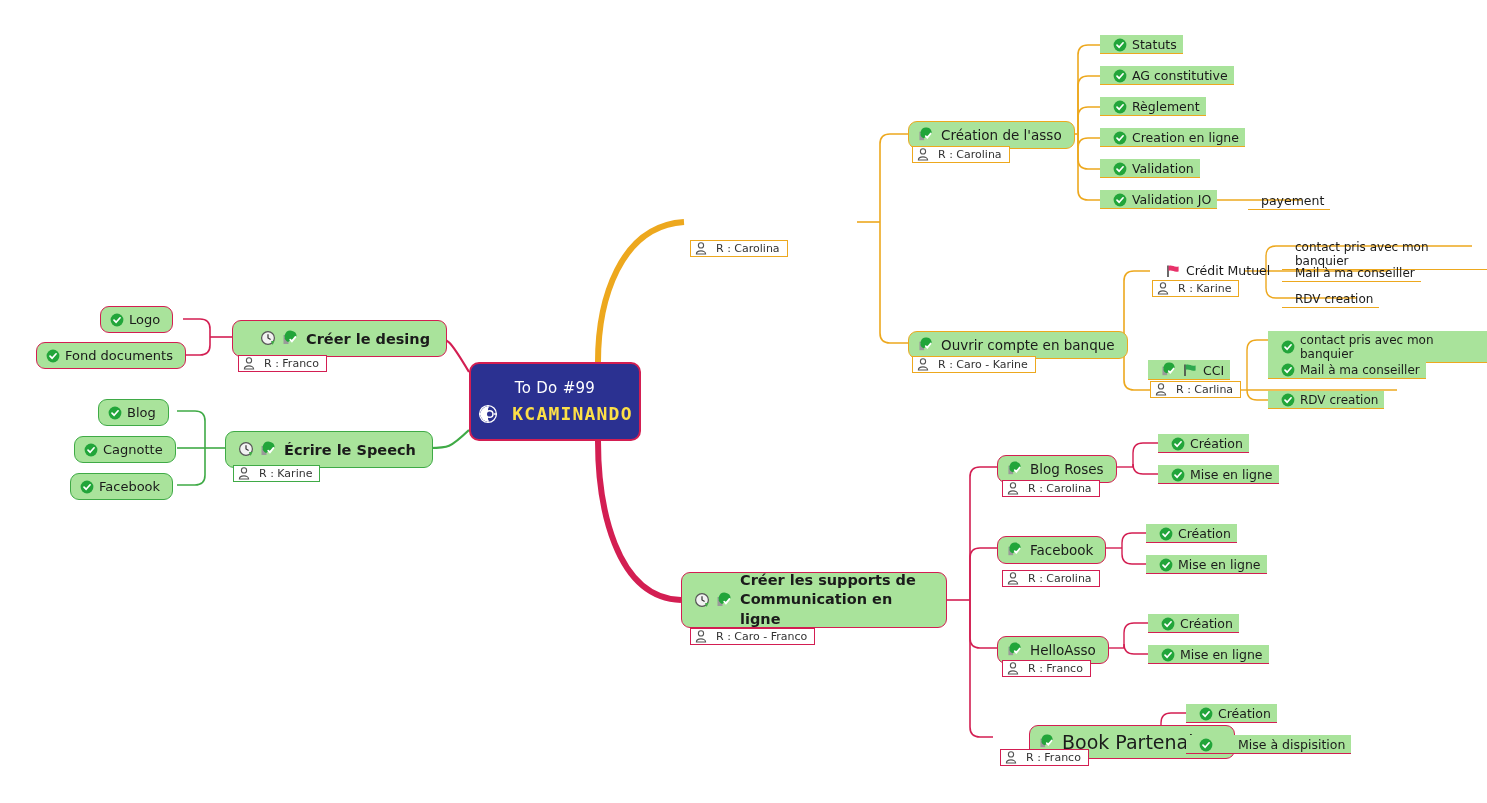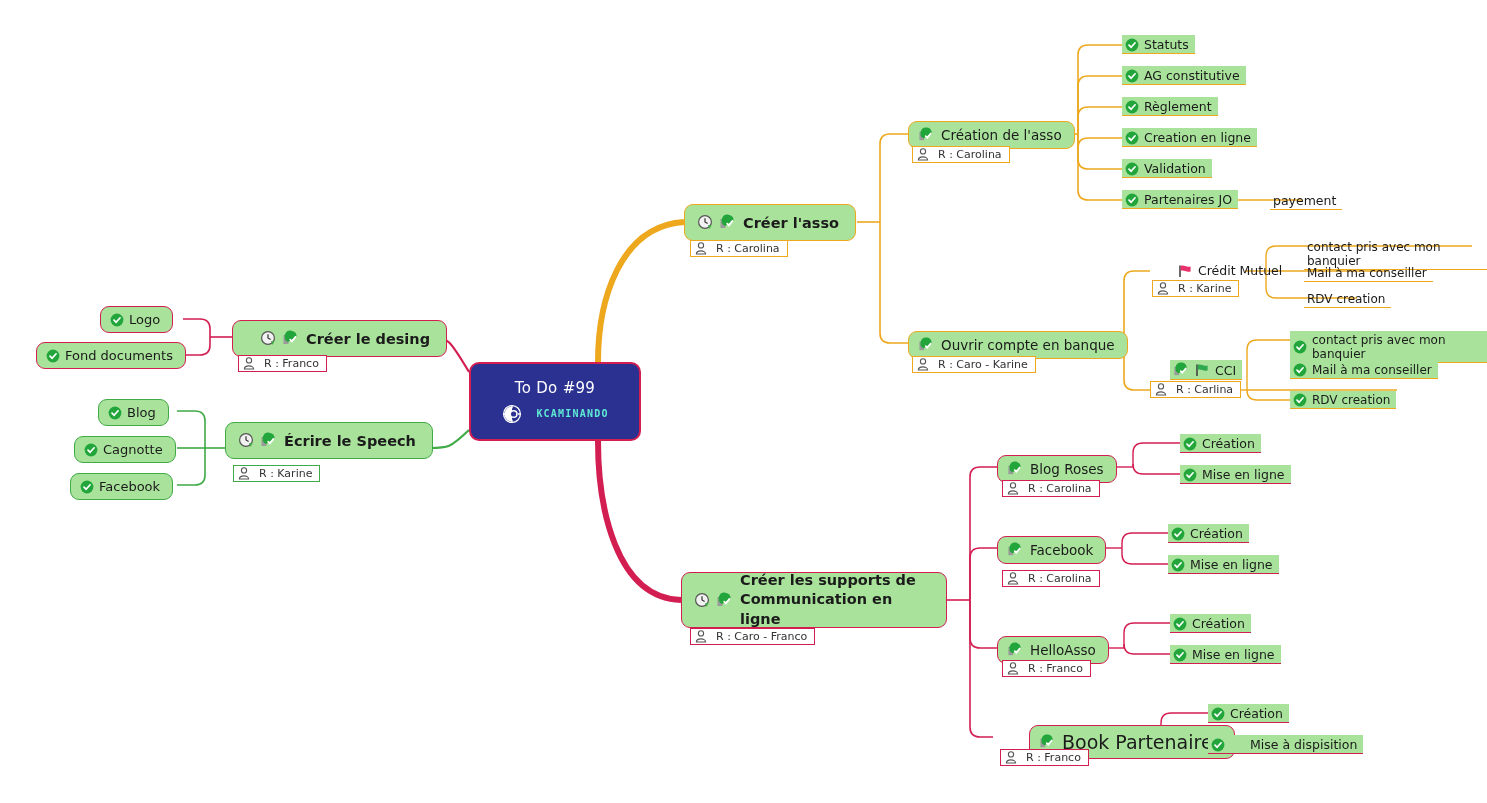--- a/index.html
+++ b/index.html
@@ -10,38 +10,38 @@
 
   
   .center{
     position:absolute;left:469px;top:362px;width:172px;height:79px;
     background:#2b3191;border:2px solid #d31e52;border-radius:10px;
     display:flex;flex-direction:column;align-items:center;justify-content:center;
     box-sizing:border-box;
   }
   .center .ttl{color:#ffffff;font-weight:normal;font-size:15px;letter-spacing:.3px;margin-bottom:6px;}
   .logo-row{display:flex;align-items:center;gap:6px;}
-  .logo-txt{color:#5eead4;font-weight:bold;font-size:10px;letter-spacing:1.2px;
+  .logo-txt{color:#fde047;font-weight:bold;font-size:18px;letter-spacing:1.2px;
             font-family:"DejaVu Sans Mono","Liberation Mono",monospace;}
 
   
   .node{position:absolute;box-sizing:border-box;display:flex;align-items:center;
         white-space:nowrap;}
   .node .lbl{white-space:pre-line;}
 
   
   .rnd{background:#a9e39b;border-radius:9px;border:1.6px solid #d31e52;
        padding:5px 12px 5px 9px;color:#1b1b1b;}
   .rnd.green-b{border-color:#3faa46;}
   .rnd.orange-b{border-color:#eda81e;}
   .rnd.big{font-weight:bold;font-size:14.5px;padding:9px 16px 9px 12px;}
 
   
   .leaf{background:#a9e39b;border:0;border-bottom:1.6px solid #eda81e;
-        padding:2px 6px 1px 3px;font-size:12.5px;color:#1b1b1b;margin-left:22px;}
+        padding:2px 6px 1px 13px;font-size:12.5px;color:#1b1b1b;}
   .leaf.pink{border-bottom-color:#d31e52;}
   .leaf.plain{background:transparent;}
 
   
   .resp{position:absolute;box-sizing:border-box;display:flex;align-items:center;gap:4px;
         border:1.4px solid #eda81e;background:#ffffff;padding:1px 7px 1px 4px;
         font-size:11px;color:#333;white-space:nowrap;}
   .resp.pink{border-color:#d31e52;}
   .resp.green{border-color:#3faa46;}
 
@@ -133,347 +133,329 @@
           <path d="M11 2.6 L11 5.2 M11 16.8 L11 19.4 M2.6 11 L5.2 11 M16.8 11 L19.4 11" stroke="#ffffff" stroke-width="1.3"></path>
           <path d="M11 3.4 A7.6 7.6 0 0 0 11 18.6 Z" fill="#ffffff"></path>
           <circle cx="12.6" cy="11" r="4.1" fill="#ffffff"></circle>
           <circle cx="12.6" cy="11" r="2.6" fill="#2b3191"></circle>
         </svg>
       </span>
       <span class="logo-txt">KCAMINANDO</span>
     </div>
   </div>
 
-  <div class="node rnd orange-b big" style="left:684px;top:204px;">
+  <div class="resp orange" style="left:690px;top:240px;">
+    <span class="ico">
+      <svg width="12" height="13" viewBox="0 0 12 13">
+        <circle cx="6" cy="3.4" r="2.6" fill="none" stroke="#555" stroke-width="1.1"></circle>
+        <path d="M1.4 12 C1.4 7.8 10.6 7.8 10.6 12 Z" fill="none" stroke="#555" stroke-width="1.1"></path>
+      </svg>
+    </span>
+    <span>R : Carolina</span>
+  </div>
+
+  <div class="node rnd orange-b" style="left:908px;top:121px;font-size:13.5px;">
+    <span class="ico last">
+      <svg width="16" height="16" viewBox="0 0 17 17">
+        <rect x="1.5" y="5" width="5" height="9" fill="#9a9a9a"></rect>
+        <rect x="2.6" y="6.4" width="2.6" height="1.4" fill="#e4e4e4"></rect>
+        <path d="M6 12 A6 6 0 1 1 14.6 6.6 Z" fill="#22a53a"></path>
+        <path d="M8.2 9.6 l1.7 1.7 l3.6 -4.4" stroke="#ffffff" stroke-width="1.8" fill="none" stroke-linecap="round"></path>
+      </svg>
+    </span>
+    <span class="lbl">Création de l'asso</span>
+  </div>
+  <div class="resp orange" style="left:912px;top:146px;">
+    <span class="ico">
+      <svg width="12" height="13" viewBox="0 0 12 13">
+        <circle cx="6" cy="3.4" r="2.6" fill="none" stroke="#555" stroke-width="1.1"></circle>
+        <path d="M1.4 12 C1.4 7.8 10.6 7.8 10.6 12 Z" fill="none" stroke="#555" stroke-width="1.1"></path>
+      </svg>
+    </span>
+    <span>R : Carolina</span>
+  </div>
+
+  <div class="node leaf" style="left:1100px;top:35px;">
+    <span class="ico">
+      <svg width="14" height="14" viewBox="0 0 14 14">
+          <circle cx="7" cy="7" r="6.4" fill="#22a53a"></circle>
+      <path d="M4 7.1 l2.1 2.1 l4 -4.4" stroke="#fff" stroke-width="1.7" fill="none" stroke-linecap="round"></path>
+        </svg>
+    </span>
+    <span class="lbl">Statuts</span>
+  </div>
+  <div class="node leaf" style="left:1100px;top:66px;">
+    <span class="ico">
+      <svg width="14" height="14" viewBox="0 0 14 14">
+          <circle cx="7" cy="7" r="6.4" fill="#22a53a"></circle>
+      <path d="M4 7.1 l2.1 2.1 l4 -4.4" stroke="#fff" stroke-width="1.7" fill="none" stroke-linecap="round"></path>
+        </svg>
+    </span>
+    <span class="lbl">AG constitutive</span>
+  </div>
+  <div class="node leaf" style="left:1100px;top:97px;">
+    <span class="ico">
+      <svg width="14" height="14" viewBox="0 0 14 14">
+          <circle cx="7" cy="7" r="6.4" fill="#22a53a"></circle>
+      <path d="M4 7.1 l2.1 2.1 l4 -4.4" stroke="#fff" stroke-width="1.7" fill="none" stroke-linecap="round"></path>
+        </svg>
+    </span>
+    <span class="lbl">Règlement</span>
+  </div>
+  <div class="node leaf" style="left:1100px;top:128px;">
+    <span class="ico">
+      <svg width="14" height="14" viewBox="0 0 14 14">
+          <circle cx="7" cy="7" r="6.4" fill="#22a53a"></circle>
+      <path d="M4 7.1 l2.1 2.1 l4 -4.4" stroke="#fff" stroke-width="1.7" fill="none" stroke-linecap="round"></path>
+        </svg>
+    </span>
+    <span class="lbl">Creation en ligne</span>
+  </div>
+  <div class="node leaf" style="left:1100px;top:159px;">
+    <span class="ico">
+      <svg width="14" height="14" viewBox="0 0 14 14">
+          <circle cx="7" cy="7" r="6.4" fill="#22a53a"></circle>
+      <path d="M4 7.1 l2.1 2.1 l4 -4.4" stroke="#fff" stroke-width="1.7" fill="none" stroke-linecap="round"></path>
+        </svg>
+    </span>
+    <span class="lbl">Validation</span>
+  </div>
+  <div class="node leaf" style="left:1100px;top:190px;">
+    <span class="ico">
+      <svg width="14" height="14" viewBox="0 0 14 14">
+          <circle cx="7" cy="7" r="6.4" fill="#22a53a"></circle>
+      <path d="M4 7.1 l2.1 2.1 l4 -4.4" stroke="#fff" stroke-width="1.7" fill="none" stroke-linecap="round"></path>
+        </svg>
+    </span>
+    <span class="lbl">Validation JO</span>
+  </div>
+  <div class="node leaf plain" style="left:1248px;top:191px;">
+    <span class="lbl">payement</span>
+  </div>
+
+  <div class="node rnd orange-b" style="left:908px;top:331px;font-size:13.5px;">
+    <span class="ico last">
+      <svg width="16" height="16" viewBox="0 0 17 17">
+        <rect x="1.5" y="5" width="5" height="9" fill="#9a9a9a"></rect>
+        <rect x="2.6" y="6.4" width="2.6" height="1.4" fill="#e4e4e4"></rect>
+        <path d="M6 12 A6 6 0 1 1 14.6 6.6 Z" fill="#22a53a"></path>
+        <path d="M8.2 9.6 l1.7 1.7 l3.6 -4.4" stroke="#ffffff" stroke-width="1.8" fill="none" stroke-linecap="round"></path>
+      </svg>
+    </span>
+    <span class="lbl">Ouvrir compte en banque</span>
+  </div>
+  <div class="resp orange" style="left:912px;top:356px;">
+    <span class="ico">
+      <svg width="12" height="13" viewBox="0 0 12 13">
+        <circle cx="6" cy="3.4" r="2.6" fill="none" stroke="#555" stroke-width="1.1"></circle>
+        <path d="M1.4 12 C1.4 7.8 10.6 7.8 10.6 12 Z" fill="none" stroke="#555" stroke-width="1.1"></path>
+      </svg>
+    </span>
+    <span>R : Caro - Karine</span>
+  </div>
+
+  <div class="node leaf plain" style="left:1152px;top:261px;border-bottom:0;justify-content:space-between;">
+    <span class="ico">
+      <svg width="16" height="14" viewBox="0 0 16 14">
+        <path d="M3 1.5 L3 13" stroke="#444" stroke-width="1.6"></path>
+        <path d="M3.6 2 C7 0.4 9.4 4 13.6 2.4 L13.6 7.4 C9.4 9 7 5.4 3.6 7 Z" fill="#e8316a"></path>
+      </svg>
+    </span>
+    <span class="lbl">Crédit Mutuel</span>
+  </div>
+  <div class="resp orange" style="left:1152px;top:280px;">
+    <span class="ico">
+      <svg width="12" height="13" viewBox="0 0 12 13">
+        <circle cx="6" cy="3.4" r="2.6" fill="none" stroke="#555" stroke-width="1.1"></circle>
+        <path d="M1.4 12 C1.4 7.8 10.6 7.8 10.6 12 Z" fill="none" stroke="#555" stroke-width="1.1"></path>
+      </svg>
+    </span>
+    <span>R : Karine</span>
+  </div>
+  <div class="node leaf plain" style="left:1282px;top:238px;font-size:12px;">
+    <span class="lbl">contact pris avec mon banquier</span>
+  </div>
+  <div class="node leaf plain" style="left:1282px;top:264px;font-size:12px;">
+    <span class="lbl">Mail à ma conseiller</span>
+  </div>
+  <div class="node leaf plain" style="left:1282px;top:290px;font-size:12px;">
+    <span class="lbl">RDV creation</span>
+  </div>
+
+  <div class="node leaf" style="left:1148px;top:360px;">
+    <span class="ico">
+      <svg width="16" height="16" viewBox="0 0 17 17">
+        <rect x="1.5" y="5" width="5" height="9" fill="#9a9a9a"></rect>
+        <rect x="2.6" y="6.4" width="2.6" height="1.4" fill="#e4e4e4"></rect>
+        <path d="M6 12 A6 6 0 1 1 14.6 6.6 Z" fill="#22a53a"></path>
+        <path d="M8.2 9.6 l1.7 1.7 l3.6 -4.4" stroke="#ffffff" stroke-width="1.8" fill="none" stroke-linecap="round"></path>
+      </svg>
+    </span>
+    <span class="ico">
+      <svg width="16" height="14" viewBox="0 0 16 14">
+        <path d="M3 1.5 L3 13" stroke="#444" stroke-width="1.6"></path>
+        <path d="M3.6 2 C7 0.4 9.4 4 13.6 2.4 L13.6 7.4 C9.4 9 7 5.4 3.6 7 Z" fill="#2fa84f"></path>
+      </svg>
+    </span>
+    <span class="lbl">CCI</span>
+  </div>
+  <div class="resp orange" style="left:1150px;top:381px;">
+    <span class="ico">
+      <svg width="12" height="13" viewBox="0 0 12 13">
+        <circle cx="6" cy="3.4" r="2.6" fill="none" stroke="#555" stroke-width="1.1"></circle>
+        <path d="M1.4 12 C1.4 7.8 10.6 7.8 10.6 12 Z" fill="none" stroke="#555" stroke-width="1.1"></path>
+      </svg>
+    </span>
+    <span>R : Carlina</span>
+  </div>
+  <div class="node leaf" style="left:1268px;top:331px;font-size:12px;">
+    <span class="ico">
+      <svg width="14" height="14" viewBox="0 0 14 14">
+          <circle cx="7" cy="7" r="6.4" fill="#22a53a"></circle>
+      <path d="M4 7.1 l2.1 2.1 l4 -4.4" stroke="#fff" stroke-width="1.7" fill="none" stroke-linecap="round"></path>
+        </svg>
+    </span>
+    <span class="lbl">contact pris avec mon banquier</span>
+  </div>
+  <div class="node leaf" style="left:1268px;top:361px;font-size:12px;">
+    <span class="ico">
+      <svg width="14" height="14" viewBox="0 0 14 14">
+          <circle cx="7" cy="7" r="6.4" fill="#22a53a"></circle>
+      <path d="M4 7.1 l2.1 2.1 l4 -4.4" stroke="#fff" stroke-width="1.7" fill="none" stroke-linecap="round"></path>
+        </svg>
+    </span>
+    <span class="lbl">Mail à ma conseiller</span>
+  </div>
+  <div class="node leaf" style="left:1268px;top:391px;font-size:12px;">
+    <span class="ico">
+      <svg width="14" height="14" viewBox="0 0 14 14">
+          <circle cx="7" cy="7" r="6.4" fill="#22a53a"></circle>
+      <path d="M4 7.1 l2.1 2.1 l4 -4.4" stroke="#fff" stroke-width="1.7" fill="none" stroke-linecap="round"></path>
+        </svg>
+    </span>
+    <span class="lbl">RDV creation</span>
+  </div>
+
+  <div class="node rnd big" style="left:232px;top:320px;padding-left:27px;">
     <span class="ico">
       <svg width="17" height="17" viewBox="0 0 17 17">
         <circle cx="8" cy="8" r="6.4" fill="#f2f2f2" stroke="#555" stroke-width="1.2"></circle>
         <path d="M8 4.2 L8 8 L10.6 9.6" stroke="#333" stroke-width="1.2" fill="none"></path>
         <path d="M11 11 l3.4 0 l-1.7 4 z" fill="#3faa46"></path>
       </svg>
     </span>
     <span class="ico last">
       <svg width="17" height="17" viewBox="0 0 17 17">
         <rect x="1.5" y="5" width="5" height="9" fill="#9a9a9a"></rect>
         <rect x="2.6" y="6.4" width="2.6" height="1.4" fill="#e4e4e4"></rect>
         <path d="M6 12 A6 6 0 1 1 14.6 6.6 Z" fill="#22a53a"></path>
         <path d="M8.2 9.6 l1.7 1.7 l3.6 -4.4" stroke="#ffffff" stroke-width="1.8" fill="none" stroke-linecap="round"></path>
       </svg>
     </span>
-    <span class="lbl">Créer l'asso</span>
-  </div>
-  <div class="resp orange" style="left:690px;top:240px;">
-    <span class="ico">
-      <svg width="12" height="13" viewBox="0 0 12 13">
-        <circle cx="6" cy="3.4" r="2.6" fill="none" stroke="#555" stroke-width="1.1"></circle>
-        <path d="M1.4 12 C1.4 7.8 10.6 7.8 10.6 12 Z" fill="none" stroke="#555" stroke-width="1.1"></path>
-      </svg>
-    </span>
-    <span>R : Carolina</span>
-  </div>
-
-  <div class="node rnd orange-b" style="left:908px;top:121px;font-size:13.5px;">
-    <span class="ico last">
-      <svg width="16" height="16" viewBox="0 0 17 17">
-        <rect x="1.5" y="5" width="5" height="9" fill="#9a9a9a"></rect>
-        <rect x="2.6" y="6.4" width="2.6" height="1.4" fill="#e4e4e4"></rect>
-        <path d="M6 12 A6 6 0 1 1 14.6 6.6 Z" fill="#22a53a"></path>
-        <path d="M8.2 9.6 l1.7 1.7 l3.6 -4.4" stroke="#ffffff" stroke-width="1.8" fill="none" stroke-linecap="round"></path>
-      </svg>
-    </span>
-    <span class="lbl">Création de l'asso</span>
-  </div>
-  <div class="resp orange" style="left:912px;top:146px;">
-    <span class="ico">
-      <svg width="12" height="13" viewBox="0 0 12 13">
-        <circle cx="6" cy="3.4" r="2.6" fill="none" stroke="#555" stroke-width="1.1"></circle>
-        <path d="M1.4 12 C1.4 7.8 10.6 7.8 10.6 12 Z" fill="none" stroke="#555" stroke-width="1.1"></path>
-      </svg>
-    </span>
-    <span>R : Carolina</span>
-  </div>
-
-  <div class="node leaf" style="left:1100px;top:35px;">
-    <span class="ico">
-      <svg width="14" height="14" viewBox="0 0 14 14">
-          <circle cx="7" cy="7" r="6.4" fill="#22a53a"></circle>
-      <path d="M4 7.1 l2.1 2.1 l4 -4.4" stroke="#fff" stroke-width="1.7" fill="none" stroke-linecap="round"></path>
-        </svg>
-    </span>
-    <span class="lbl">Statuts</span>
-  </div>
-  <div class="node leaf" style="left:1100px;top:66px;">
-    <span class="ico">
-      <svg width="14" height="14" viewBox="0 0 14 14">
-          <circle cx="7" cy="7" r="6.4" fill="#22a53a"></circle>
-      <path d="M4 7.1 l2.1 2.1 l4 -4.4" stroke="#fff" stroke-width="1.7" fill="none" stroke-linecap="round"></path>
-        </svg>
-    </span>
-    <span class="lbl">AG constitutive</span>
-  </div>
-  <div class="node leaf" style="left:1100px;top:97px;">
-    <span class="ico">
-      <svg width="14" height="14" viewBox="0 0 14 14">
-          <circle cx="7" cy="7" r="6.4" fill="#22a53a"></circle>
-      <path d="M4 7.1 l2.1 2.1 l4 -4.4" stroke="#fff" stroke-width="1.7" fill="none" stroke-linecap="round"></path>
-        </svg>
-    </span>
-    <span class="lbl">Règlement</span>
-  </div>
-  <div class="node leaf" style="left:1100px;top:128px;">
-    <span class="ico">
-      <svg width="14" height="14" viewBox="0 0 14 14">
-          <circle cx="7" cy="7" r="6.4" fill="#22a53a"></circle>
-      <path d="M4 7.1 l2.1 2.1 l4 -4.4" stroke="#fff" stroke-width="1.7" fill="none" stroke-linecap="round"></path>
-        </svg>
-    </span>
-    <span class="lbl">Creation en ligne</span>
-  </div>
-  <div class="node leaf" style="left:1100px;top:159px;">
-    <span class="ico">
-      <svg width="14" height="14" viewBox="0 0 14 14">
-          <circle cx="7" cy="7" r="6.4" fill="#22a53a"></circle>
-      <path d="M4 7.1 l2.1 2.1 l4 -4.4" stroke="#fff" stroke-width="1.7" fill="none" stroke-linecap="round"></path>
-        </svg>
-    </span>
-    <span class="lbl">Validation</span>
-  </div>
-  <div class="node leaf" style="left:1100px;top:190px;">
-    <span class="ico">
-      <svg width="14" height="14" viewBox="0 0 14 14">
-          <circle cx="7" cy="7" r="6.4" fill="#22a53a"></circle>
-      <path d="M4 7.1 l2.1 2.1 l4 -4.4" stroke="#fff" stroke-width="1.7" fill="none" stroke-linecap="round"></path>
-        </svg>
-    </span>
-    <span class="lbl">Partenaires JO</span>
-  </div>
-  <div class="node leaf plain" style="left:1248px;top:191px;">
-    <span class="lbl">payement</span>
-  </div>
-
-  <div class="node rnd orange-b" style="left:908px;top:331px;font-size:13.5px;">
-    <span class="ico last">
-      <svg width="16" height="16" viewBox="0 0 17 17">
-        <rect x="1.5" y="5" width="5" height="9" fill="#9a9a9a"></rect>
-        <rect x="2.6" y="6.4" width="2.6" height="1.4" fill="#e4e4e4"></rect>
-        <path d="M6 12 A6 6 0 1 1 14.6 6.6 Z" fill="#22a53a"></path>
-        <path d="M8.2 9.6 l1.7 1.7 l3.6 -4.4" stroke="#ffffff" stroke-width="1.8" fill="none" stroke-linecap="round"></path>
-      </svg>
-    </span>
-    <span class="lbl">Ouvrir compte en banque</span>
-  </div>
-  <div class="resp orange" style="left:912px;top:356px;">
-    <span class="ico">
-      <svg width="12" height="13" viewBox="0 0 12 13">
-        <circle cx="6" cy="3.4" r="2.6" fill="none" stroke="#555" stroke-width="1.1"></circle>
-        <path d="M1.4 12 C1.4 7.8 10.6 7.8 10.6 12 Z" fill="none" stroke="#555" stroke-width="1.1"></path>
-      </svg>
-    </span>
-    <span>R : Caro - Karine</span>
-  </div>
-
-  <div class="node leaf plain" style="left:1152px;top:261px;border-bottom:0;justify-content:space-between;">
-    <span class="ico">
-      <svg width="16" height="14" viewBox="0 0 16 14">
-        <path d="M3 1.5 L3 13" stroke="#444" stroke-width="1.6"></path>
-        <path d="M3.6 2 C7 0.4 9.4 4 13.6 2.4 L13.6 7.4 C9.4 9 7 5.4 3.6 7 Z" fill="#e8316a"></path>
-      </svg>
-    </span>
-    <span class="lbl">Crédit Mutuel</span>
-  </div>
-  <div class="resp orange" style="left:1152px;top:280px;">
-    <span class="ico">
-      <svg width="12" height="13" viewBox="0 0 12 13">
-        <circle cx="6" cy="3.4" r="2.6" fill="none" stroke="#555" stroke-width="1.1"></circle>
-        <path d="M1.4 12 C1.4 7.8 10.6 7.8 10.6 12 Z" fill="none" stroke="#555" stroke-width="1.1"></path>
-      </svg>
-    </span>
-    <span>R : Karine</span>
-  </div>
-  <div class="node leaf plain" style="left:1282px;top:238px;font-size:12px;">
-    <span class="lbl">contact pris avec mon banquier</span>
-  </div>
-  <div class="node leaf plain" style="left:1282px;top:264px;font-size:12px;">
-    <span class="lbl">Mail à ma conseiller</span>
-  </div>
-  <div class="node leaf plain" style="left:1282px;top:290px;font-size:12px;">
-    <span class="lbl">RDV creation</span>
-  </div>
-
-  <div class="node leaf" style="left:1148px;top:360px;">
-    <span class="ico">
-      <svg width="16" height="16" viewBox="0 0 17 17">
-        <rect x="1.5" y="5" width="5" height="9" fill="#9a9a9a"></rect>
-        <rect x="2.6" y="6.4" width="2.6" height="1.4" fill="#e4e4e4"></rect>
-        <path d="M6 12 A6 6 0 1 1 14.6 6.6 Z" fill="#22a53a"></path>
-        <path d="M8.2 9.6 l1.7 1.7 l3.6 -4.4" stroke="#ffffff" stroke-width="1.8" fill="none" stroke-linecap="round"></path>
-      </svg>
-    </span>
-    <span class="ico">
-      <svg width="16" height="14" viewBox="0 0 16 14">
-        <path d="M3 1.5 L3 13" stroke="#444" stroke-width="1.6"></path>
-        <path d="M3.6 2 C7 0.4 9.4 4 13.6 2.4 L13.6 7.4 C9.4 9 7 5.4 3.6 7 Z" fill="#2fa84f"></path>
-      </svg>
-    </span>
-    <span class="lbl">CCI</span>
-  </div>
-  <div class="resp orange" style="left:1150px;top:381px;">
-    <span class="ico">
-      <svg width="12" height="13" viewBox="0 0 12 13">
-        <circle cx="6" cy="3.4" r="2.6" fill="none" stroke="#555" stroke-width="1.1"></circle>
-        <path d="M1.4 12 C1.4 7.8 10.6 7.8 10.6 12 Z" fill="none" stroke="#555" stroke-width="1.1"></path>
-      </svg>
-    </span>
-    <span>R : Carlina</span>
-  </div>
-  <div class="node leaf" style="left:1268px;top:331px;font-size:12px;">
-    <span class="ico">
-      <svg width="14" height="14" viewBox="0 0 14 14">
-          <circle cx="7" cy="7" r="6.4" fill="#22a53a"></circle>
-      <path d="M4 7.1 l2.1 2.1 l4 -4.4" stroke="#fff" stroke-width="1.7" fill="none" stroke-linecap="round"></path>
-        </svg>
-    </span>
-    <span class="lbl">contact pris avec mon banquier</span>
-  </div>
-  <div class="node leaf" style="left:1268px;top:361px;font-size:12px;">
-    <span class="ico">
-      <svg width="14" height="14" viewBox="0 0 14 14">
-          <circle cx="7" cy="7" r="6.4" fill="#22a53a"></circle>
-      <path d="M4 7.1 l2.1 2.1 l4 -4.4" stroke="#fff" stroke-width="1.7" fill="none" stroke-linecap="round"></path>
-        </svg>
-    </span>
-    <span class="lbl">Mail à ma conseiller</span>
-  </div>
-  <div class="node leaf" style="left:1268px;top:391px;font-size:12px;">
-    <span class="ico">
-      <svg width="14" height="14" viewBox="0 0 14 14">
-          <circle cx="7" cy="7" r="6.4" fill="#22a53a"></circle>
-      <path d="M4 7.1 l2.1 2.1 l4 -4.4" stroke="#fff" stroke-width="1.7" fill="none" stroke-linecap="round"></path>
-        </svg>
-    </span>
-    <span class="lbl">RDV creation</span>
-  </div>
-
-  <div class="node rnd big" style="left:232px;top:320px;padding-left:27px;">
+    <span class="lbl">Créer le desing</span>
+  </div>
+  <div class="resp pink" style="left:238px;top:355px;">
+    <span class="ico">
+      <svg width="12" height="13" viewBox="0 0 12 13">
+        <circle cx="6" cy="3.4" r="2.6" fill="none" stroke="#555" stroke-width="1.1"></circle>
+        <path d="M1.4 12 C1.4 7.8 10.6 7.8 10.6 12 Z" fill="none" stroke="#555" stroke-width="1.1"></path>
+      </svg>
+    </span>
+    <span>R : Franco</span>
+  </div>
+  <div class="node rnd" style="left:100px;top:306px;font-size:13px;">
+    <span class="ico">
+      <svg width="14" height="14" viewBox="0 0 14 14">
+          <circle cx="7" cy="7" r="6.4" fill="#22a53a"></circle>
+      <path d="M4 7.1 l2.1 2.1 l4 -4.4" stroke="#fff" stroke-width="1.7" fill="none" stroke-linecap="round"></path>
+        </svg>
+    </span>
+    <span class="lbl">Logo</span>
+  </div>
+  <div class="node rnd" style="left:36px;top:342px;font-size:13px;">
+    <span class="ico">
+      <svg width="14" height="14" viewBox="0 0 14 14">
+          <circle cx="7" cy="7" r="6.4" fill="#22a53a"></circle>
+      <path d="M4 7.1 l2.1 2.1 l4 -4.4" stroke="#fff" stroke-width="1.7" fill="none" stroke-linecap="round"></path>
+        </svg>
+    </span>
+    <span class="lbl">Fond documents</span>
+  </div>
+
+  <div class="node rnd green-b big" style="left:225px;top:431px;">
     <span class="ico">
       <svg width="17" height="17" viewBox="0 0 17 17">
         <circle cx="8" cy="8" r="6.4" fill="#f2f2f2" stroke="#555" stroke-width="1.2"></circle>
         <path d="M8 4.2 L8 8 L10.6 9.6" stroke="#333" stroke-width="1.2" fill="none"></path>
         <path d="M11 11 l3.4 0 l-1.7 4 z" fill="#3faa46"></path>
       </svg>
     </span>
     <span class="ico last">
       <svg width="17" height="17" viewBox="0 0 17 17">
         <rect x="1.5" y="5" width="5" height="9" fill="#9a9a9a"></rect>
         <rect x="2.6" y="6.4" width="2.6" height="1.4" fill="#e4e4e4"></rect>
         <path d="M6 12 A6 6 0 1 1 14.6 6.6 Z" fill="#22a53a"></path>
         <path d="M8.2 9.6 l1.7 1.7 l3.6 -4.4" stroke="#ffffff" stroke-width="1.8" fill="none" stroke-linecap="round"></path>
       </svg>
     </span>
-    <span class="lbl">Créer le desing</span>
-  </div>
-  <div class="resp pink" style="left:238px;top:355px;">
-    <span class="ico">
-      <svg width="12" height="13" viewBox="0 0 12 13">
-        <circle cx="6" cy="3.4" r="2.6" fill="none" stroke="#555" stroke-width="1.1"></circle>
-        <path d="M1.4 12 C1.4 7.8 10.6 7.8 10.6 12 Z" fill="none" stroke="#555" stroke-width="1.1"></path>
-      </svg>
-    </span>
-    <span>R : Franco</span>
-  </div>
-  <div class="node rnd" style="left:100px;top:306px;font-size:13px;">
-    <span class="ico">
-      <svg width="14" height="14" viewBox="0 0 14 14">
-          <circle cx="7" cy="7" r="6.4" fill="#22a53a"></circle>
-      <path d="M4 7.1 l2.1 2.1 l4 -4.4" stroke="#fff" stroke-width="1.7" fill="none" stroke-linecap="round"></path>
-        </svg>
-    </span>
-    <span class="lbl">Logo</span>
-  </div>
-  <div class="node rnd" style="left:36px;top:342px;font-size:13px;">
-    <span class="ico">
-      <svg width="14" height="14" viewBox="0 0 14 14">
-          <circle cx="7" cy="7" r="6.4" fill="#22a53a"></circle>
-      <path d="M4 7.1 l2.1 2.1 l4 -4.4" stroke="#fff" stroke-width="1.7" fill="none" stroke-linecap="round"></path>
-        </svg>
-    </span>
-    <span class="lbl">Fond documents</span>
-  </div>
-
-  <div class="node rnd green-b big" style="left:225px;top:422px;">
+    <span class="lbl">Écrire le Speech</span>
+  </div>
+  <div class="resp green" style="left:233px;top:465px;">
+    <span class="ico">
+      <svg width="12" height="13" viewBox="0 0 12 13">
+        <circle cx="6" cy="3.4" r="2.6" fill="none" stroke="#555" stroke-width="1.1"></circle>
+        <path d="M1.4 12 C1.4 7.8 10.6 7.8 10.6 12 Z" fill="none" stroke="#555" stroke-width="1.1"></path>
+      </svg>
+    </span>
+    <span>R : Karine</span>
+  </div>
+  <div class="node rnd green-b" style="left:98px;top:399px;font-size:13px;">
+    <span class="ico">
+      <svg width="14" height="14" viewBox="0 0 14 14">
+          <circle cx="7" cy="7" r="6.4" fill="#22a53a"></circle>
+      <path d="M4 7.1 l2.1 2.1 l4 -4.4" stroke="#fff" stroke-width="1.7" fill="none" stroke-linecap="round"></path>
+        </svg>
+    </span>
+    <span class="lbl">Blog</span>
+  </div>
+  <div class="node rnd green-b" style="left:74px;top:436px;font-size:13px;">
+    <span class="ico">
+      <svg width="14" height="14" viewBox="0 0 14 14">
+          <circle cx="7" cy="7" r="6.4" fill="#22a53a"></circle>
+      <path d="M4 7.1 l2.1 2.1 l4 -4.4" stroke="#fff" stroke-width="1.7" fill="none" stroke-linecap="round"></path>
+        </svg>
+    </span>
+    <span class="lbl">Cagnotte</span>
+  </div>
+  <div class="node rnd green-b" style="left:70px;top:473px;font-size:13px;">
+    <span class="ico">
+      <svg width="14" height="14" viewBox="0 0 14 14">
+          <circle cx="7" cy="7" r="6.4" fill="#22a53a"></circle>
+      <path d="M4 7.1 l2.1 2.1 l4 -4.4" stroke="#fff" stroke-width="1.7" fill="none" stroke-linecap="round"></path>
+        </svg>
+    </span>
+    <span class="lbl">Facebook</span>
+  </div>
+
+  <div class="node rnd big" style="left:681px;top:572px;width:266px;height:56px;line-height:1.35;">
     <span class="ico">
       <svg width="17" height="17" viewBox="0 0 17 17">
         <circle cx="8" cy="8" r="6.4" fill="#f2f2f2" stroke="#555" stroke-width="1.2"></circle>
         <path d="M8 4.2 L8 8 L10.6 9.6" stroke="#333" stroke-width="1.2" fill="none"></path>
         <path d="M11 11 l3.4 0 l-1.7 4 z" fill="#3faa46"></path>
       </svg>
     </span>
     <span class="ico last">
       <svg width="17" height="17" viewBox="0 0 17 17">
         <rect x="1.5" y="5" width="5" height="9" fill="#9a9a9a"></rect>
         <rect x="2.6" y="6.4" width="2.6" height="1.4" fill="#e4e4e4"></rect>
         <path d="M6 12 A6 6 0 1 1 14.6 6.6 Z" fill="#22a53a"></path>
         <path d="M8.2 9.6 l1.7 1.7 l3.6 -4.4" stroke="#ffffff" stroke-width="1.8" fill="none" stroke-linecap="round"></path>
       </svg>
     </span>
-    <span class="lbl">Écrire le Speech</span>
-  </div>
-  <div class="resp green" style="left:233px;top:465px;">
-    <span class="ico">
-      <svg width="12" height="13" viewBox="0 0 12 13">
-        <circle cx="6" cy="3.4" r="2.6" fill="none" stroke="#555" stroke-width="1.1"></circle>
-        <path d="M1.4 12 C1.4 7.8 10.6 7.8 10.6 12 Z" fill="none" stroke="#555" stroke-width="1.1"></path>
-      </svg>
-    </span>
-    <span>R : Karine</span>
-  </div>
-  <div class="node rnd green-b" style="left:98px;top:399px;font-size:13px;">
-    <span class="ico">
-      <svg width="14" height="14" viewBox="0 0 14 14">
-          <circle cx="7" cy="7" r="6.4" fill="#22a53a"></circle>
-      <path d="M4 7.1 l2.1 2.1 l4 -4.4" stroke="#fff" stroke-width="1.7" fill="none" stroke-linecap="round"></path>
-        </svg>
-    </span>
-    <span class="lbl">Blog</span>
-  </div>
-  <div class="node rnd green-b" style="left:74px;top:436px;font-size:13px;">
-    <span class="ico">
-      <svg width="14" height="14" viewBox="0 0 14 14">
-          <circle cx="7" cy="7" r="6.4" fill="#22a53a"></circle>
-      <path d="M4 7.1 l2.1 2.1 l4 -4.4" stroke="#fff" stroke-width="1.7" fill="none" stroke-linecap="round"></path>
-        </svg>
-    </span>
-    <span class="lbl">Cagnotte</span>
-  </div>
-  <div class="node rnd green-b" style="left:70px;top:473px;font-size:13px;">
-    <span class="ico">
-      <svg width="14" height="14" viewBox="0 0 14 14">
-          <circle cx="7" cy="7" r="6.4" fill="#22a53a"></circle>
-      <path d="M4 7.1 l2.1 2.1 l4 -4.4" stroke="#fff" stroke-width="1.7" fill="none" stroke-linecap="round"></path>
-        </svg>
-    </span>
-    <span class="lbl">Facebook</span>
-  </div>
-
-  <div class="node rnd big" style="left:681px;top:572px;width:266px;height:56px;line-height:1.35;">
-    <span class="ico">
-      <svg width="17" height="17" viewBox="0 0 17 17">
-        <circle cx="8" cy="8" r="6.4" fill="#f2f2f2" stroke="#555" stroke-width="1.2"></circle>
-        <path d="M8 4.2 L8 8 L10.6 9.6" stroke="#333" stroke-width="1.2" fill="none"></path>
-        <path d="M11 11 l3.4 0 l-1.7 4 z" fill="#3faa46"></path>
-      </svg>
-    </span>
-    <span class="ico last">
-      <svg width="17" height="17" viewBox="0 0 17 17">
-        <rect x="1.5" y="5" width="5" height="9" fill="#9a9a9a"></rect>
-        <rect x="2.6" y="6.4" width="2.6" height="1.4" fill="#e4e4e4"></rect>
-        <path d="M6 12 A6 6 0 1 1 14.6 6.6 Z" fill="#22a53a"></path>
-        <path d="M8.2 9.6 l1.7 1.7 l3.6 -4.4" stroke="#ffffff" stroke-width="1.8" fill="none" stroke-linecap="round"></path>
-      </svg>
-    </span>
     <span class="lbl">Créer les supports de
 Communication en ligne</span>
   </div>
   <div class="resp pink" style="left:690px;top:628px;">
     <span class="ico">
       <svg width="12" height="13" viewBox="0 0 12 13">
         <circle cx="6" cy="3.4" r="2.6" fill="none" stroke="#555" stroke-width="1.1"></circle>
         <path d="M1.4 12 C1.4 7.8 10.6 7.8 10.6 12 Z" fill="none" stroke="#555" stroke-width="1.1"></path>
       </svg>
     </span>

